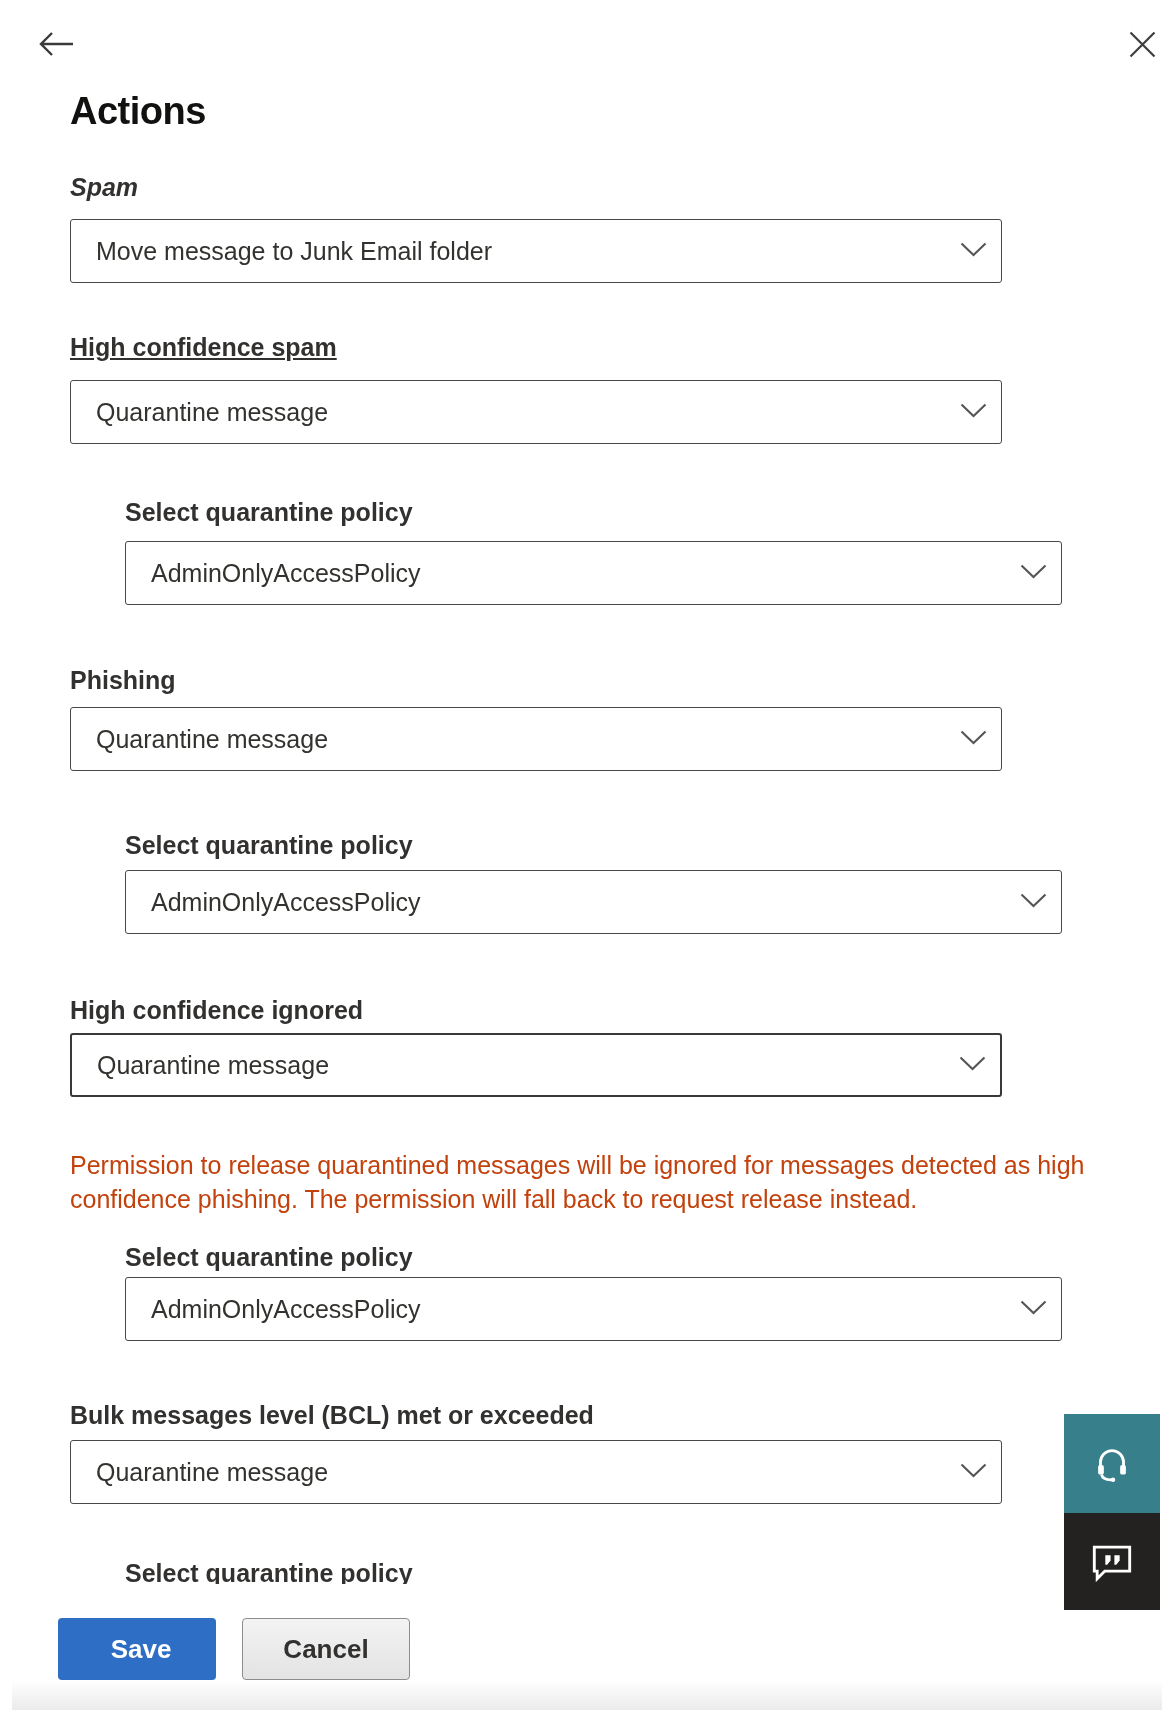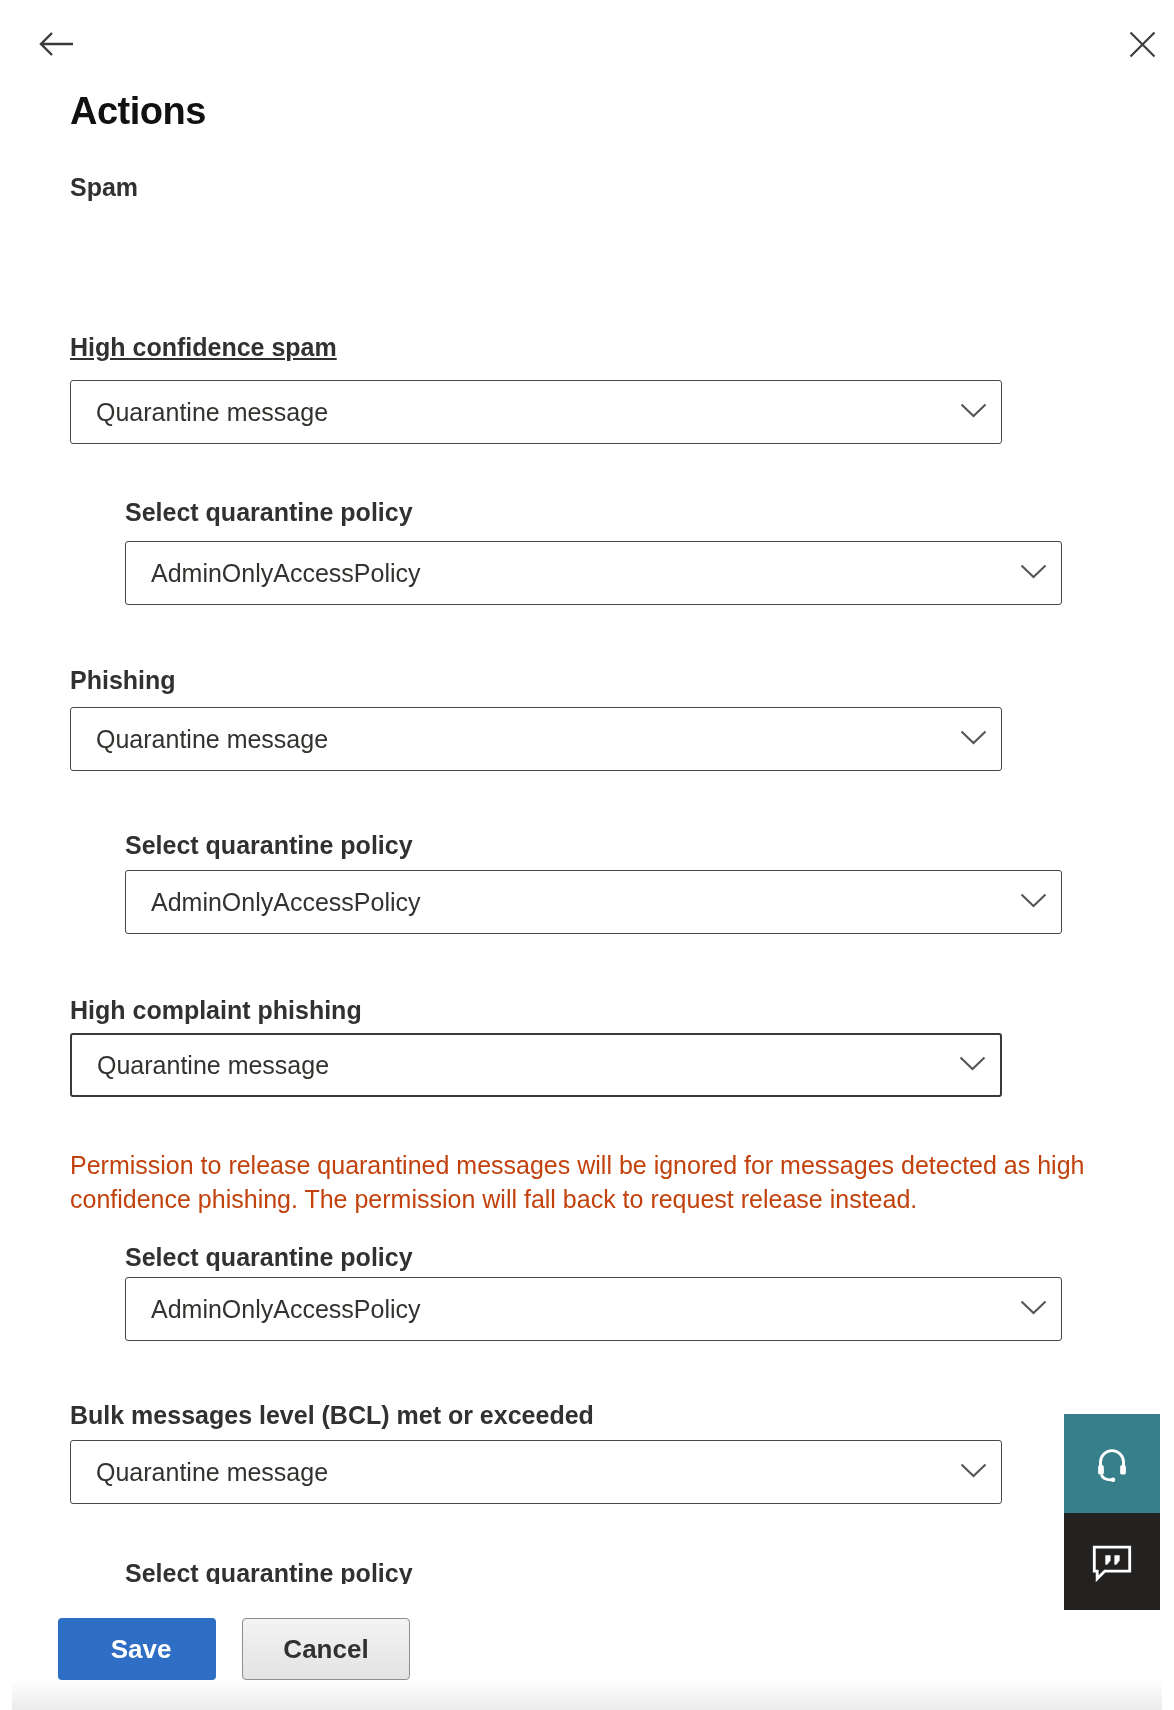--- a/index.html
+++ b/index.html
@@ -85,21 +85,29 @@
   <button class="icon-btn" id="close-btn" aria-label="Close">
     <span style="display:block;height:27px;">
       <svg width="27" height="27" viewBox="0 0 27 27" fill="none">
         <path d="M1.5 1.5 L25.5 25.5 M25.5 1.5 L1.5 25.5" stroke="#3f3e3d" stroke-width="2.2"></path>
       </svg>
     </span>
   </button>
 
   <h1 class="page-title">Actions</h1>
 
-  <div class="field-label" style="left:58px; top:172px;">Spam</div>
+  <div class="field-label" style="left:58px; top:172px;font-style:italic;">Spam</div>
+  <div class="select-box" style="left:58px; top:219px; width:932px;">
+    <span class="select-value">Move message to Junk Email folder</span>
+    <span class="chevron">
+      <svg width="27" height="15" viewBox="0 0 27 15" fill="none">
+          <path d="M1.5 1.5 L13.5 13 L25.5 1.5" stroke="#565554" stroke-width="2.1" fill="none"></path>
+        </svg>
+    </span>
+  </div>
 
   <div class="field-label" style="left:58px; top:332px;text-decoration:underline;">High confidence spam</div>
   <div class="select-box" style="left:58px; top:380px; width:932px;">
     <span class="select-value">Quarantine message</span>
     <span class="chevron">
       <svg width="27" height="15" viewBox="0 0 27 15" fill="none">
           <path d="M1.5 1.5 L13.5 13 L25.5 1.5" stroke="#565554" stroke-width="2.1" fill="none"></path>
         </svg>
     </span>
   </div>
@@ -127,21 +135,21 @@
   <div class="field-label" style="left:113px; top:830px;">Select quarantine policy</div>
   <div class="select-box" style="left:113px; top:870px; width:937px;">
     <span class="select-value">AdminOnlyAccessPolicy</span>
     <span class="chevron">
       <svg width="27" height="15" viewBox="0 0 27 15" fill="none">
           <path d="M1.5 1.5 L13.5 13 L25.5 1.5" stroke="#565554" stroke-width="2.1" fill="none"></path>
         </svg>
     </span>
   </div>
 
-  <div class="field-label" style="left:58px; top:995px;">High complaint phishing</div>
+  <div class="field-label" style="left:58px; top:995px;">High confidence ignored</div>
   <div class="select-box focused" style="left:58px; top:1033px; width:932px;">
     <span class="select-value">Quarantine message</span>
     <span class="chevron">
       <svg width="27" height="15" viewBox="0 0 27 15" fill="none">
           <path d="M1.5 1.5 L13.5 13 L25.5 1.5" stroke="#565554" stroke-width="2.1" fill="none"></path>
         </svg>
     </span>
   </div>
 
   <p class="note">Permission to release quarantined messages will be ignored for messages detected as high confidence phishing. The permission will fall back to request release instead.</p>

